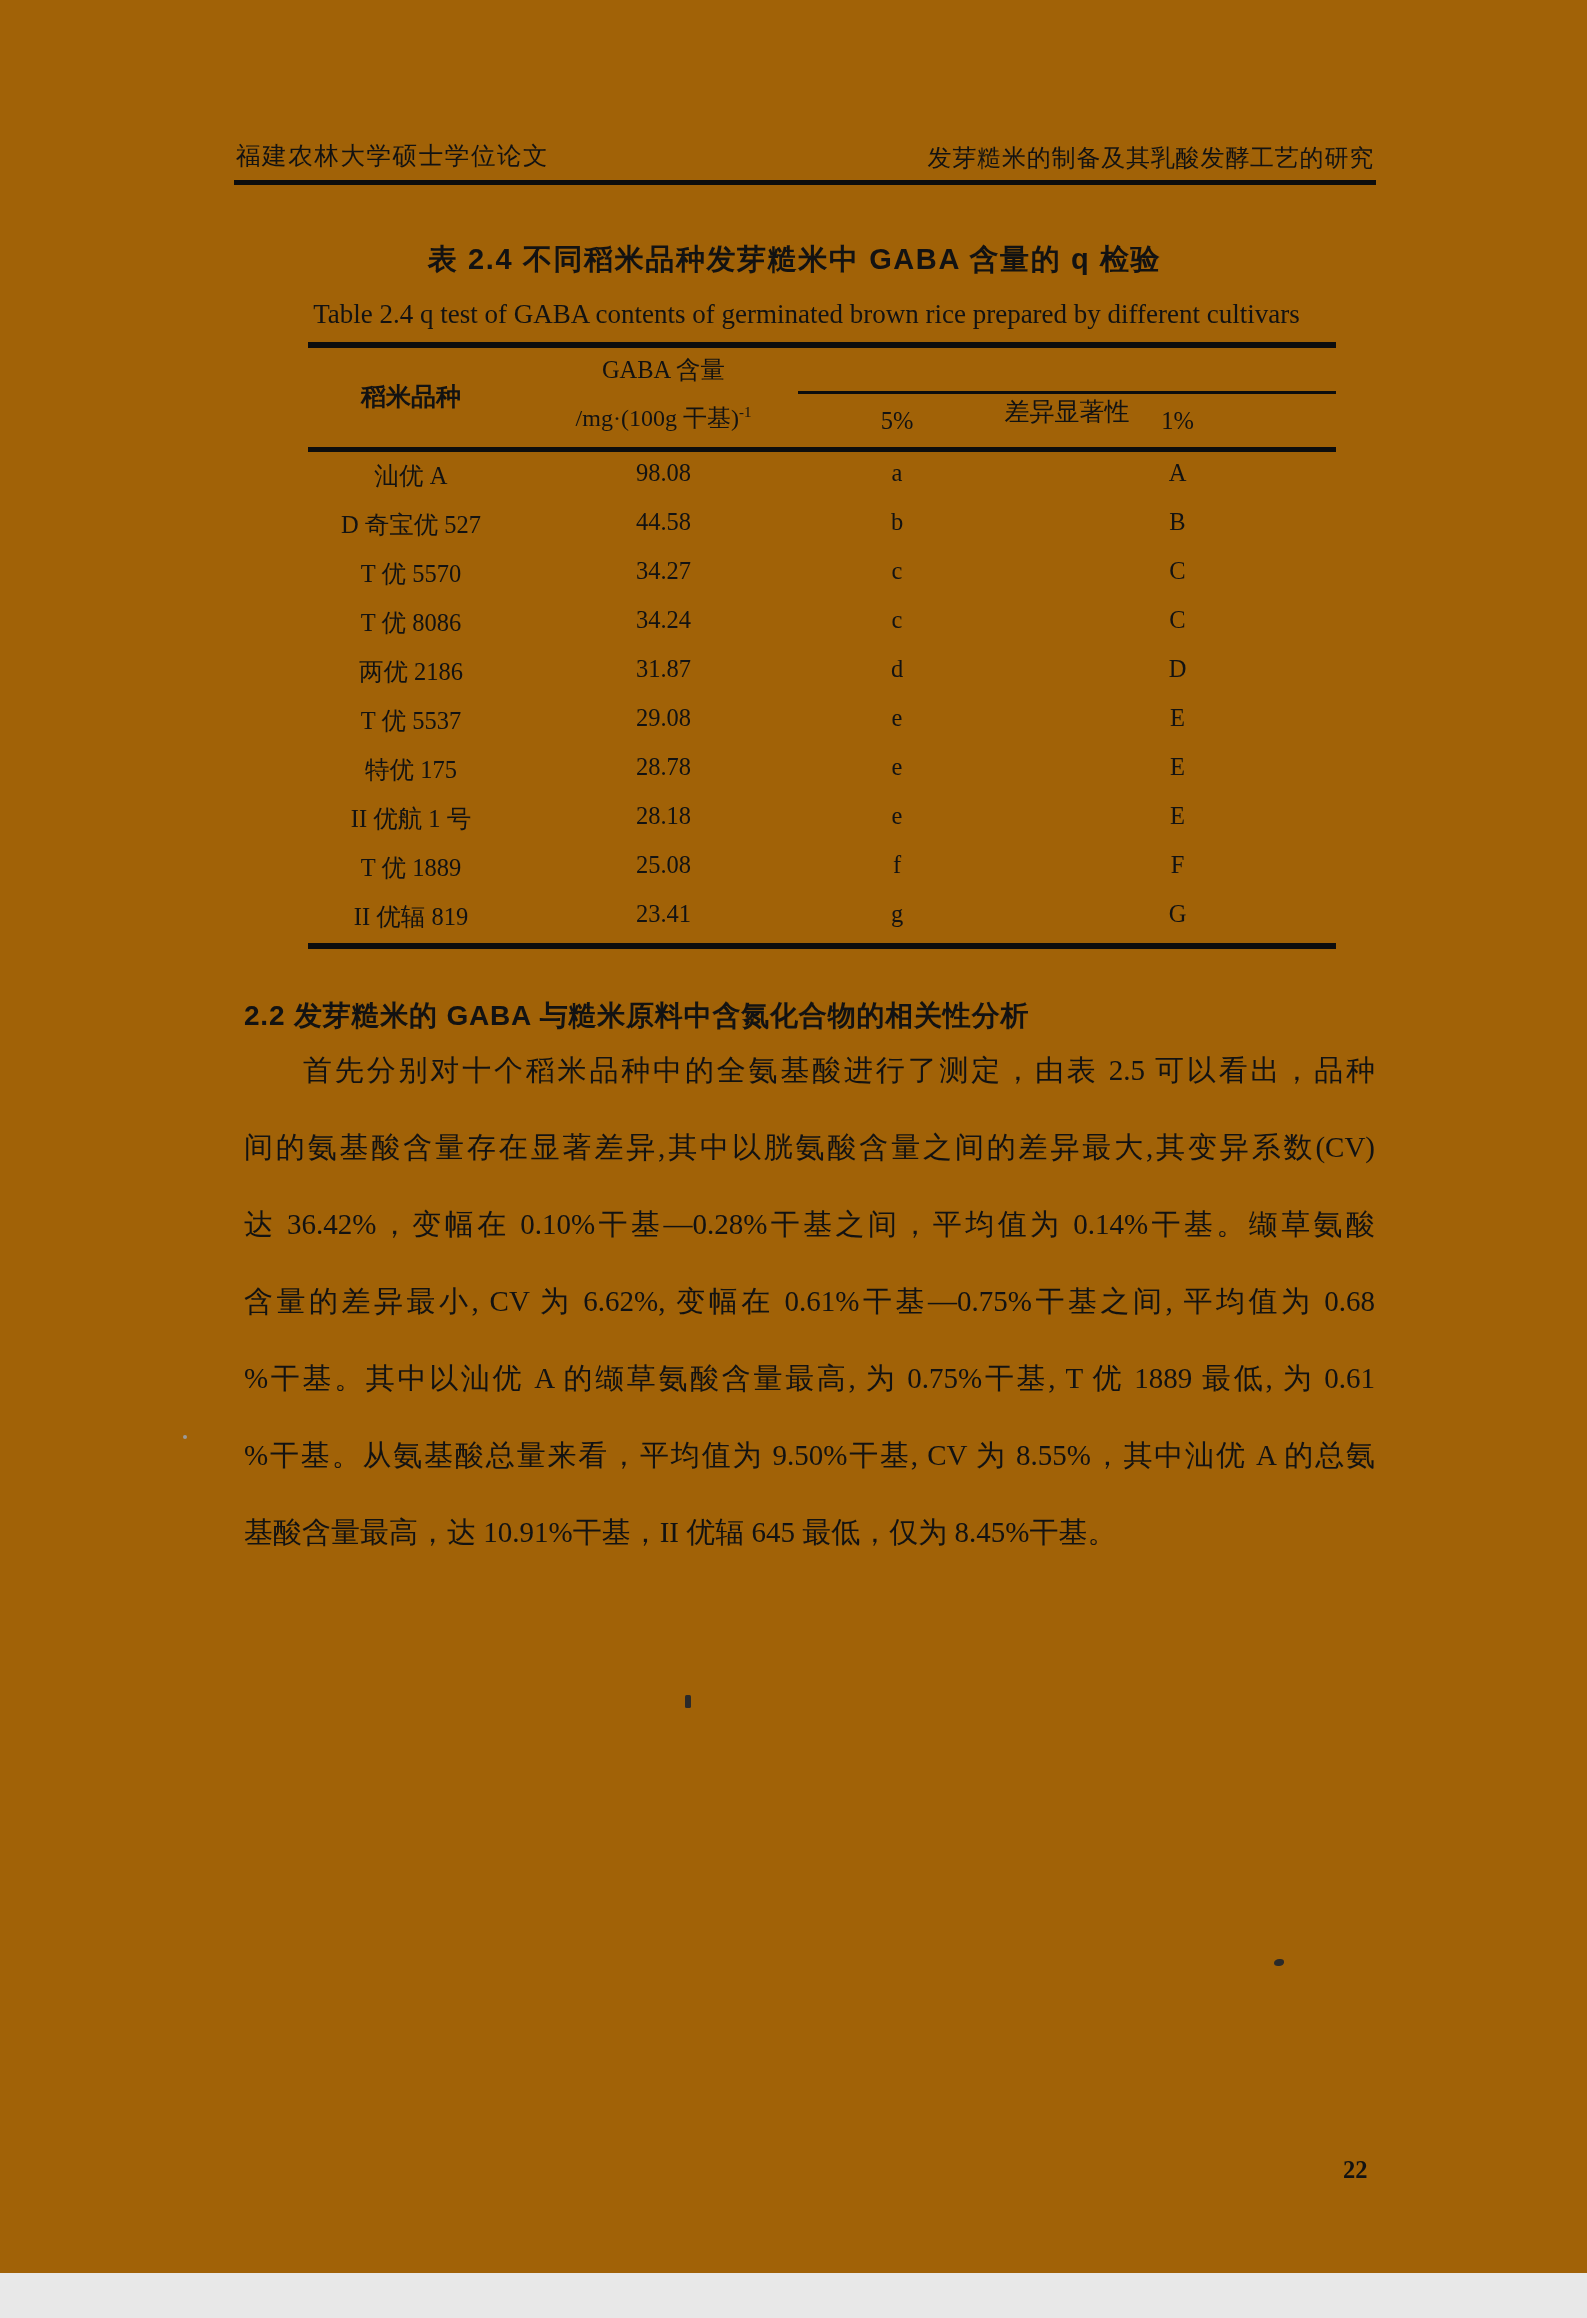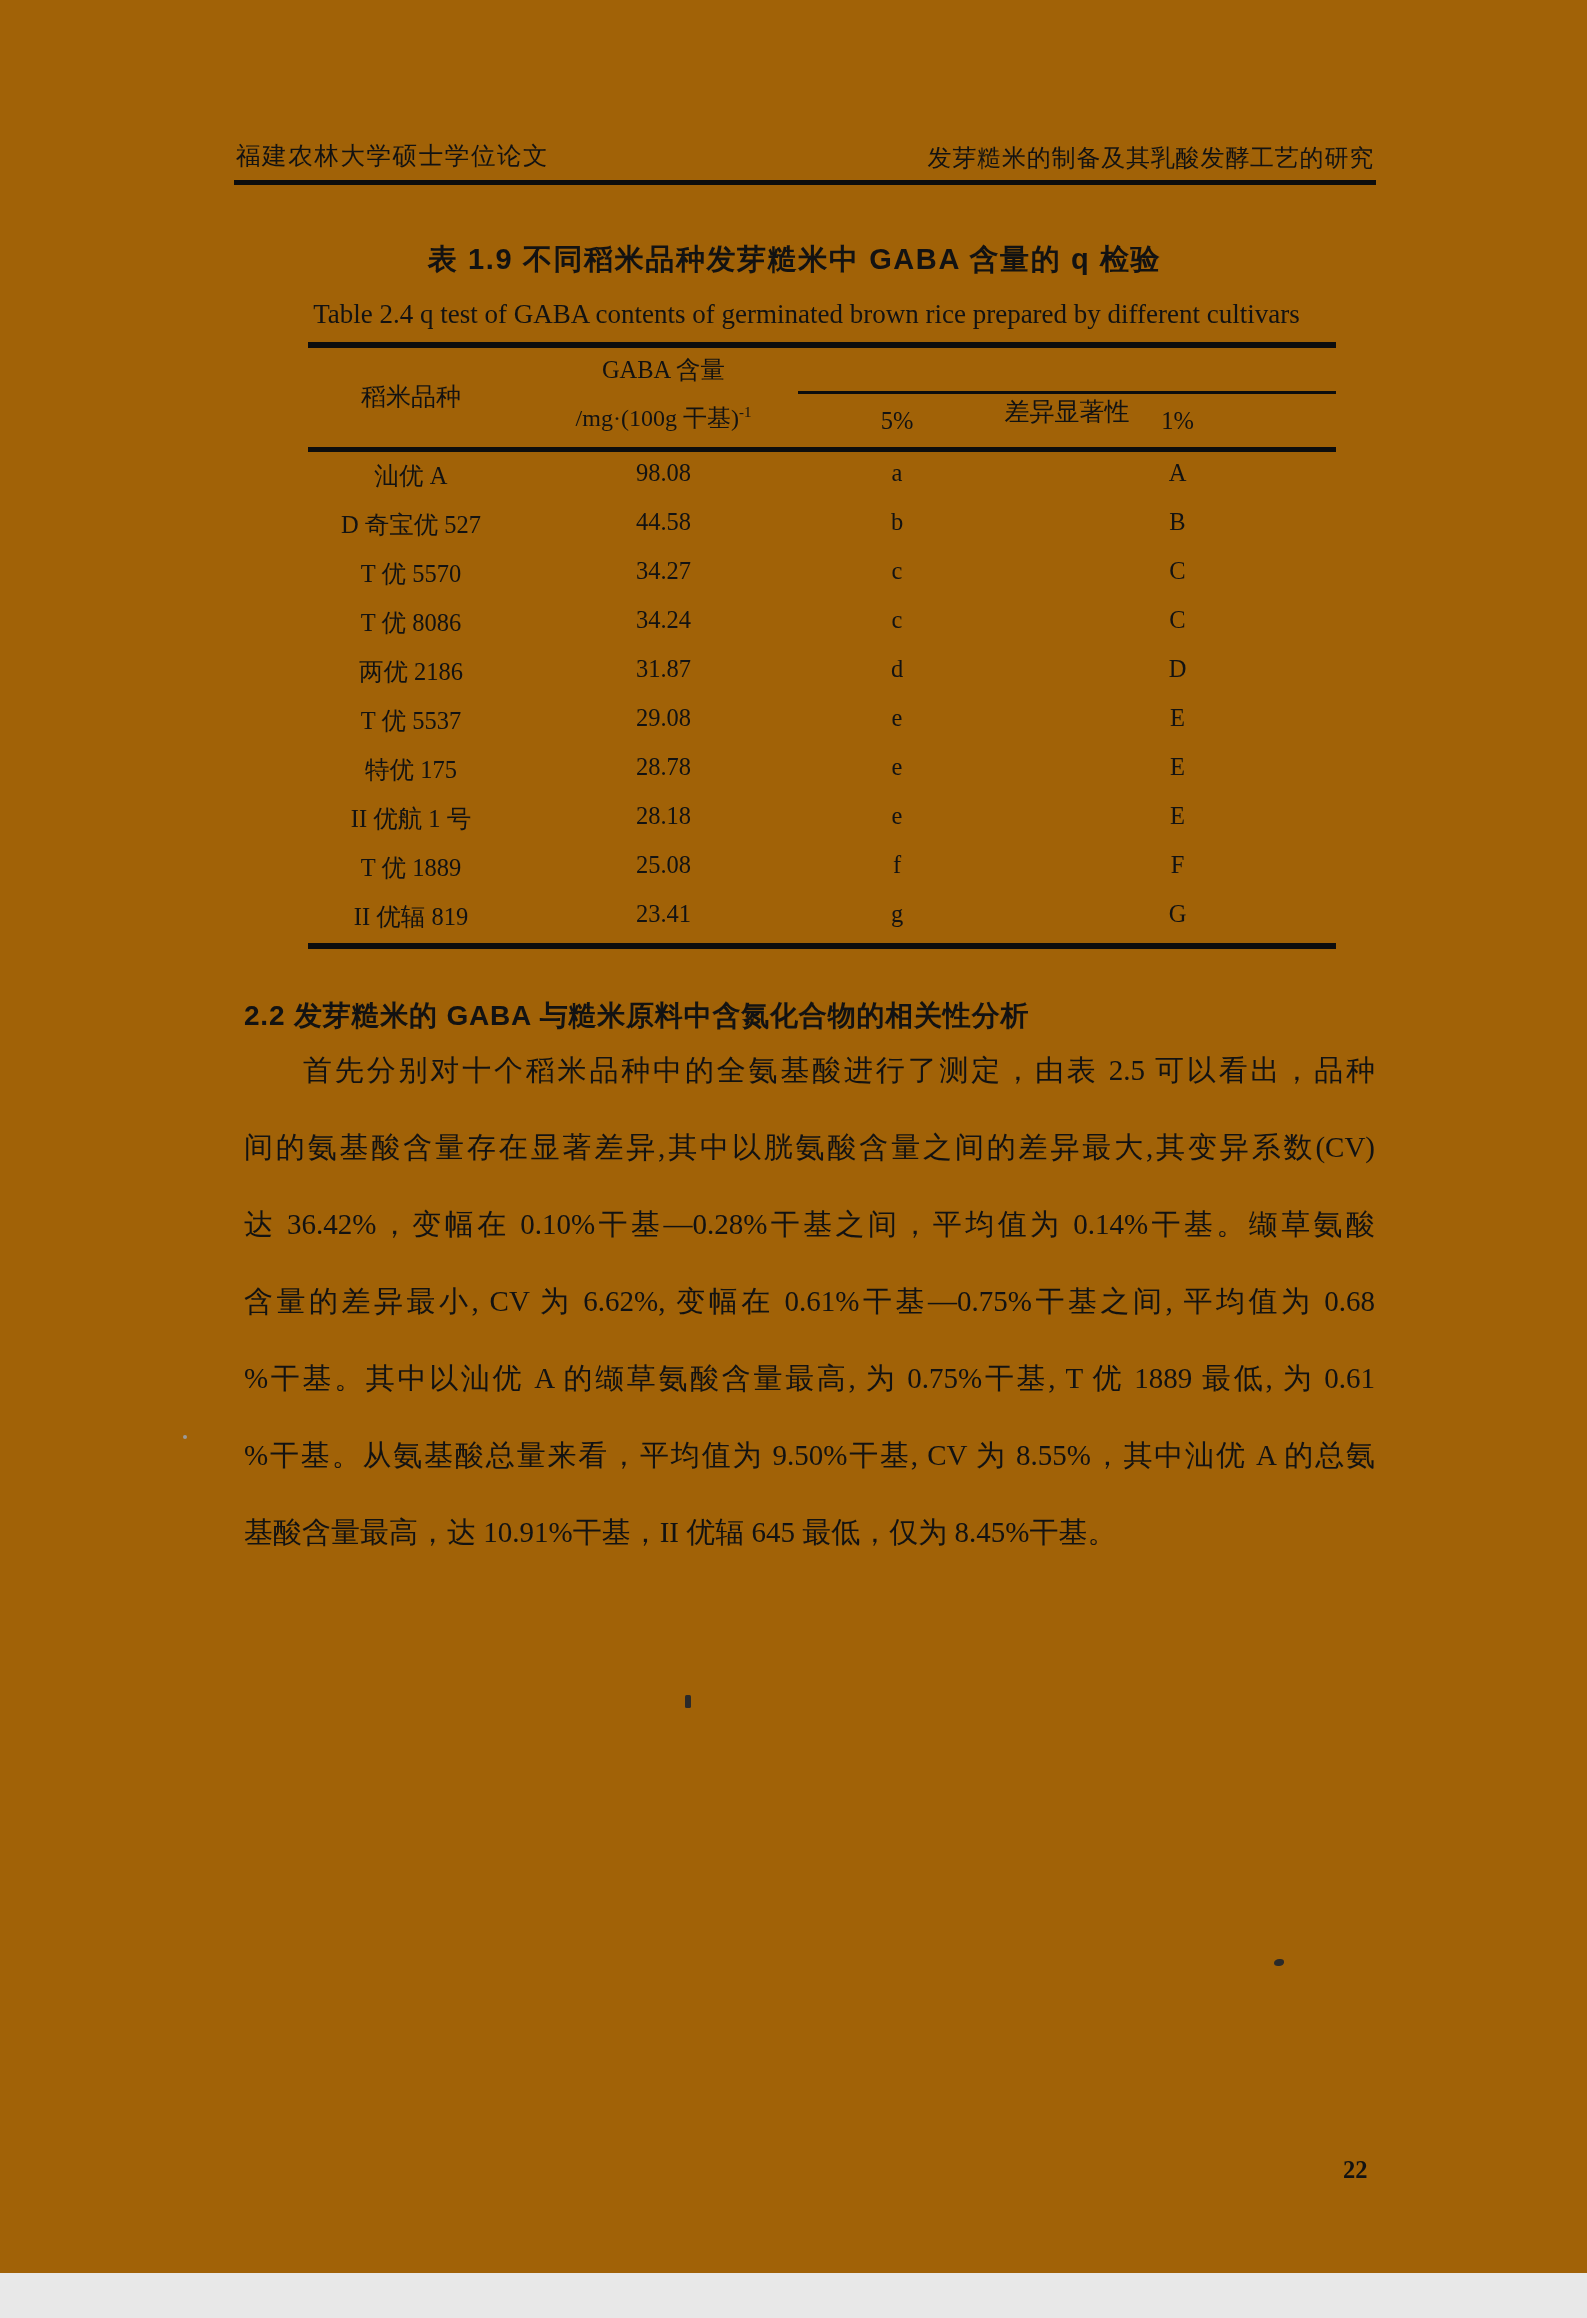--- a/index.html
+++ b/index.html
@@ -44,21 +44,21 @@
     position: absolute; left: 308px; top: 342px;
     width: 1028px; height: 609px; font-size: 24.5px;
   }
   .gtable .rule { position: absolute; background: #0d0d0d; }
   .rule-top    { left: 0; top: 0;    width: 1028px; height: 5.5px; }
   .rule-sig    { left: 490px; top: 49px; width: 538px; height: 3.2px; }
   .rule-mid    { left: 0; top: 105px; width: 1028px; height: 4.7px; }
   .rule-bottom { left: 0; top: 601px; width: 1028px; height: 5.5px; }
 
   .hdr-cell { position: absolute; text-align: center; }
-  .hc-cultivar { left: 0;   top: 38px;  width: 206px; font-size: 25px; }
+  .hc-cultivar { left: 0;   top: 38px;  width: 206px; font-size: 25px; font-weight: bold; }
   .hc-gaba1    { left: 237px; top: 11px; width: 237px; font-size: 24.5px; }
   .hc-gaba2    { left: 229px; top: 60px; width: 253px; font-size: 24px; }
   .hc-gaba2 sup { font-size: 15px; }
   .hc-sig      { left: 490px; top: 9.5px; width: 538px; font-size: 25px; margin-top: 43px; }
   .hc-5        { left: 490px; top: 65px; width: 198px; font-size: 24.5px; }
   .hc-1        { left: 735px; top: 65px; width: 269px; font-size: 24.5px; }
 
   .rows { position: absolute; left: 0; top: 111px; width: 1028px; }
   .trow { position: relative; height: 49px; }
   .trow .cell { position: absolute; top: 6.3px; text-align: center; }
@@ -99,21 +99,21 @@
 </style>
 </head>
 <body>
 
 <div class="page">
 
   <div class="hdr-left">福建农林大学硕士学位论文</div>
   <div class="hdr-right">发芽糙米的制备及其乳酸发酵工艺的研究</div>
   <div class="hdr-rule"></div>
 
-  <div class="tbl-title-zh">表 1.9 不同稻米品种发芽糙米中 GABA 含量的 q 检验</div>
+  <div class="tbl-title-zh">表 2.4 不同稻米品种发芽糙米中 GABA 含量的 q 检验</div>
   <div class="tbl-title-en">Table 2.4 q test of GABA contents of germinated brown rice prepared by different cultivars</div>
 
   <div class="gtable">
     <div class="rule rule-top"></div>
     <div class="rule rule-sig"></div>
     <div class="rule rule-mid"></div>
     <div class="rule rule-bottom"></div>
 
     <div class="hdr-cell hc-cultivar">稻米品种</div>
     <div class="hdr-cell hc-gaba1">GABA 含量</div>

